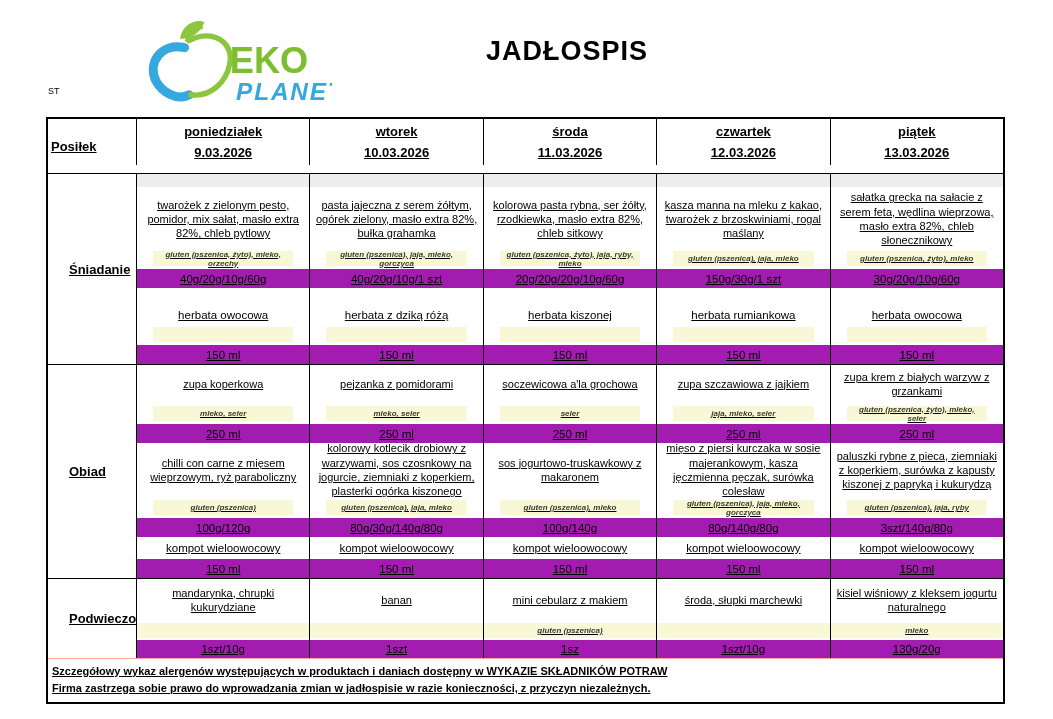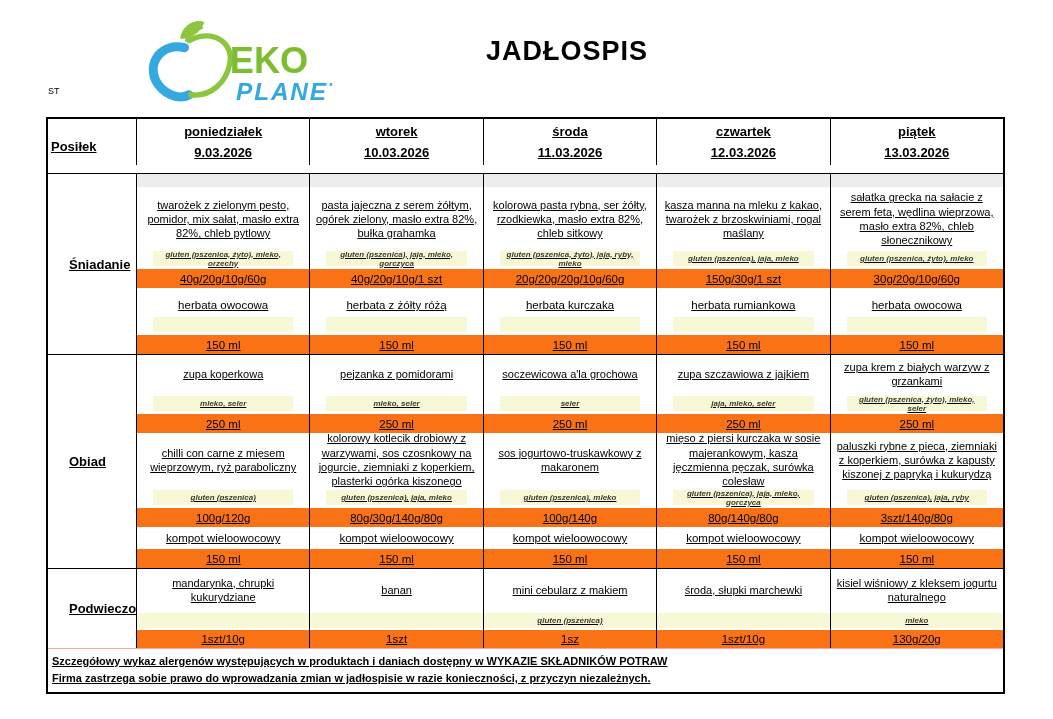--- a/index.html
+++ b/index.html
@@ -38,25 +38,25 @@
   }
   
   .strip{height:13px;background:#ededed;margin-bottom:3px;}
   .mr{display:flex;align-items:center;justify-content:center;text-align:center;}
   .dish{font-size:11px;line-height:1.3;padding:0 4px;}
   .al{
     height:15px;margin:3px 16px;background:#f8f8d6;
     font-size:8px;font-style:italic;font-weight:bold;color:#3b3b2f;
     padding:0 2px;
   }
-  .gr{height:19px;background:#f97316;font-size:11.5px;}
+  .gr{height:19px;background:#a21caf;font-size:11.5px;}
   .pl{font-size:11.5px;}
   
   .b-dish{height:58px;}
-  .b-drink{height:18px;margin-top:8px;}
+  .b-drink{height:18px;margin-top:18px;}
   
   .l-soup{height:38px;}
   .l-main{height:54px;}
   .l-komp{height:18px;margin-top:2px;}
   .l-vol2{margin-top:2px;}
   
   .s-item{height:42px;}
   .s-al{margin:2px 0;}
   .s-gr{height:18px;}
   
@@ -112,30 +112,30 @@
     <div class="mr gr">40g/20g/10g/60g</div>
     <div class="mr pl b-drink">herbata owocowa</div>
     <div class="mr al"></div>
     <div class="mr gr">150 ml</div>
   </div>
   <div class="cell">
     <div class="strip"></div>
     <div class="mr dish b-dish">pasta jajeczna z serem żółtym, ogórek zielony, masło extra 82%, bułka grahamka</div>
     <div class="mr al">gluten (pszenica), jaja, mleko, gorczyca</div>
     <div class="mr gr">40g/20g/10g/1 szt</div>
-    <div class="mr pl b-drink">herbata z żółty różą</div>
+    <div class="mr pl b-drink">herbata z dziką różą</div>
     <div class="mr al"></div>
     <div class="mr gr">150 ml</div>
   </div>
   <div class="cell">
     <div class="strip"></div>
     <div class="mr dish b-dish">kolorowa pasta rybna, ser żółty, rzodkiewka, masło extra 82%, chleb sitkowy</div>
     <div class="mr al">gluten (pszenica, żyto), jaja, ryby, mleko</div>
     <div class="mr gr">20g/20g/20g/10g/60g</div>
-    <div class="mr pl b-drink">herbata kurczaka</div>
+    <div class="mr pl b-drink">herbata kiszonej</div>
     <div class="mr al"></div>
     <div class="mr gr">150 ml</div>
   </div>
   <div class="cell">
     <div class="strip"></div>
     <div class="mr dish b-dish">kasza manna na mleku z kakao, twarożek z brzoskwiniami, rogal maślany</div>
     <div class="mr al">gluten (pszenica), jaja, mleko</div>
     <div class="mr gr">150g/30g/1 szt</div>
     <div class="mr pl b-drink">herbata rumiankowa</div>
     <div class="mr al"></div>

